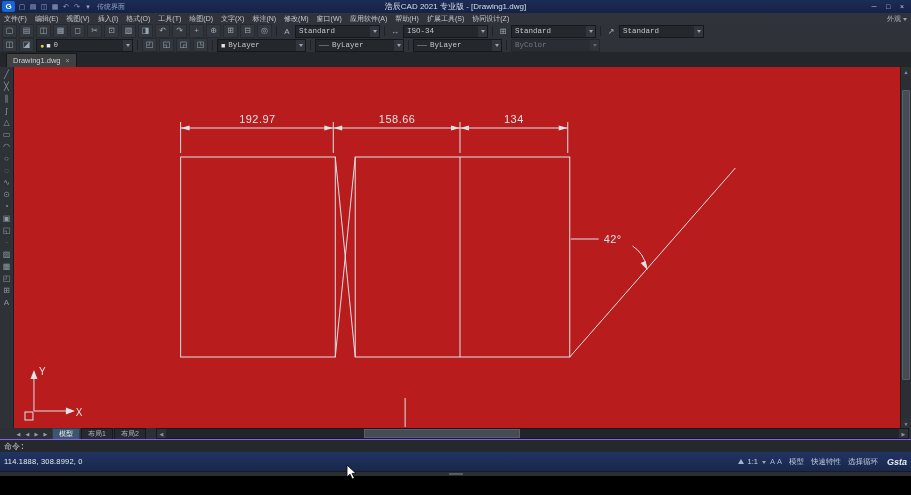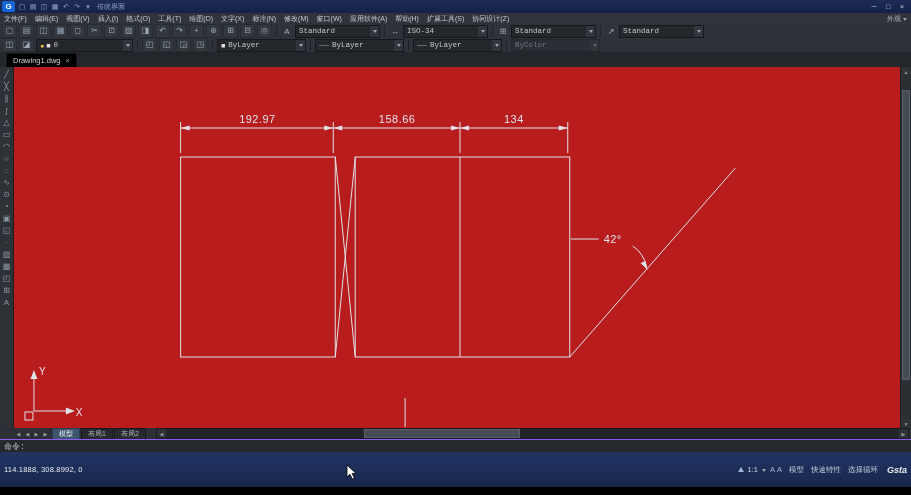--- a/index.html
+++ b/index.html
@@ -34,21 +34,21 @@
   .dd .arrbox{margin-left:auto;width:9px;height:100%;background:#31363c;display:flex;align-items:center;justify-content:center;}
   .arr-dn{width:0;height:0;border:2px solid transparent;border-top:3px solid #9aa3ad;margin-top:3px;}
   .ddicon{width:12px;height:12px;font-size:8px;color:#9fb0c0;display:flex;align-items:center;justify-content:center;}
   .w80{width:80px}.w84{width:84px}.w92{width:92px}
   .dd.disabled{opacity:.45;gap:8px;}
   .chip{font-size:7px;line-height:1;}
   .chip-yellow{color:#e8c94a}.chip-white{color:#e6e6e6}
 
   
   .tabbar{top:52px;height:15px;background:#23262b;display:flex;align-items:flex-end;padding-left:6px;border-bottom:1px solid #15171a;}
-  .doctab{height:13px;background:#000000;color:#ccd2d8;font-size:7.5px;padding:0 6px;display:flex;align-items:center;gap:5px;
+  .doctab{height:13px;background:#404040;color:#ccd2d8;font-size:7.5px;padding:0 6px;display:flex;align-items:center;gap:5px;
           border:1px solid #16181c;border-bottom:none;border-radius:2px 2px 0 0;}
   .doctab .close{color:#9aa2ab;font-size:7px;}
 
   
   .main{top:67px;height:361px;display:flex;}
   .palette{width:13px;background:#2e3237;border-right:1px solid #1b1d21;display:flex;flex-direction:column;align-items:center;padding-top:2px;gap:1px;}
   .picon{width:11px;height:11px;font-size:8px;color:#8b98a5;display:flex;align-items:center;justify-content:center;line-height:1;}
   .canvas{flex:1;position:relative;background:#b91c1c;}
   .canvas svg{position:absolute;inset:0;}
   .vscroll{width:10px;background:#2b2f34;border-left:1px solid #1b1d21;display:flex;flex-direction:column;align-items:center;}
@@ -69,21 +69,21 @@
   .hs-thumb{position:absolute;top:0;bottom:0;left:27%;width:21%;background:#454c54;border:1px solid #596069;}
 
   
   .command{top:439px;height:37px;background:#25282d;border-top:1px solid #8b5cf6;
            font-family:"DejaVu Sans Mono",monospace;font-size:8px;color:#c2c6cb;padding:2px 4px;line-height:10px;box-sizing:border-box;}
   .cmd-grip{position:absolute;left:0;right:0;bottom:0;height:4px;background:#2b2f34;border-top:1px solid #191c1f;display:flex;justify-content:center;}
   .cmd-grip i{width:14px;height:2px;background:#555c64;margin-top:1px;}
 
   
   .statusbar{top:452px;height:19px;background:linear-gradient(#213462,#18274c);display:flex;align-items:center;
-             font-size:7.5px;color:#cfd6e4;gap:1px;padding:8px 4px;}
+             font-size:7.5px;color:#cfd6e4;gap:1px;padding:0 4px;}
   .coords{min-width:104px;color:#e6ebf4;letter-spacing:.2px;}
   .toggle{padding:1px 3px;border:1px solid transparent;border-radius:1px;white-space:nowrap;color:#c3cbdc;}
   .toggle.on{background:#13203f;border-color:#0c1528;color:#eef3fb;}
   .sb-right{margin-left:auto;display:flex;align-items:center;gap:4px;}
   .tri-up{width:0;height:0;border-left:3px solid transparent;border-right:3px solid transparent;border-bottom:5px solid #9fb6d8;}
   .sb-icon{font-size:7.5px;color:#9fb6d8;}
   .sb-btn{padding:1px 3px;white-space:nowrap;color:#c3cbdc;}
   .brand{font-size:9px;font-weight:bold;font-style:italic;color:#e8edf4;margin-left:2px;}
 
   
@@ -108,20 +108,21 @@
 
     <span class="qicon">▢</span>
         <span class="qicon">▤</span>
         <span class="qicon">◫</span>
         <span class="qicon">▦</span>
         <span class="qicon">↶</span>
         <span class="qicon">↷</span>
         <span class="qicon">▾</span>
       </div>
     <span class="workspace">传统界面</span>
+    <div class="wtitle">浩辰CAD 2021 专业版 - [Drawing1.dwg]</div>
     <div class="winbtns">
       <span class="winbtn">─</span>
       <span class="winbtn">□</span>
       <span class="winbtn">×</span>
     </div>
   </div>
 
   <div class="band menubar">
 
   <span class="menu-item">文件(F)</span>

